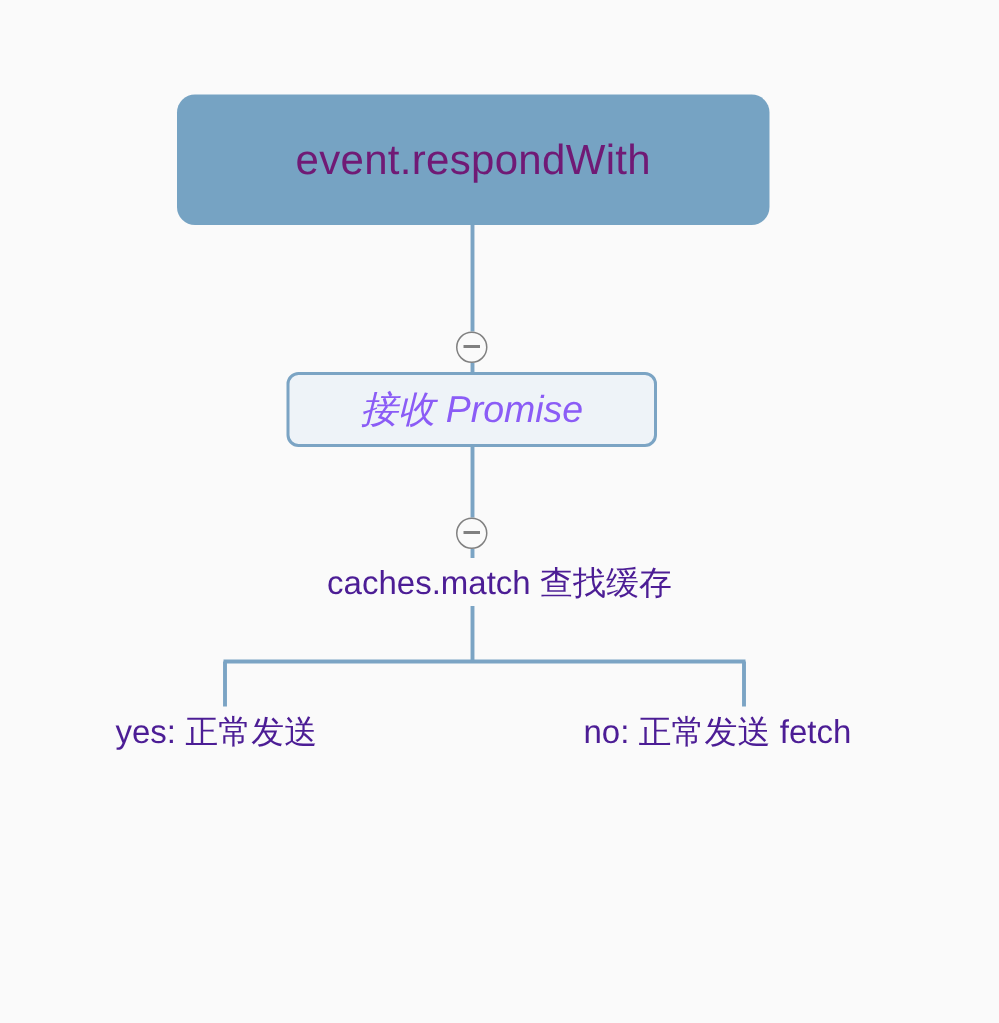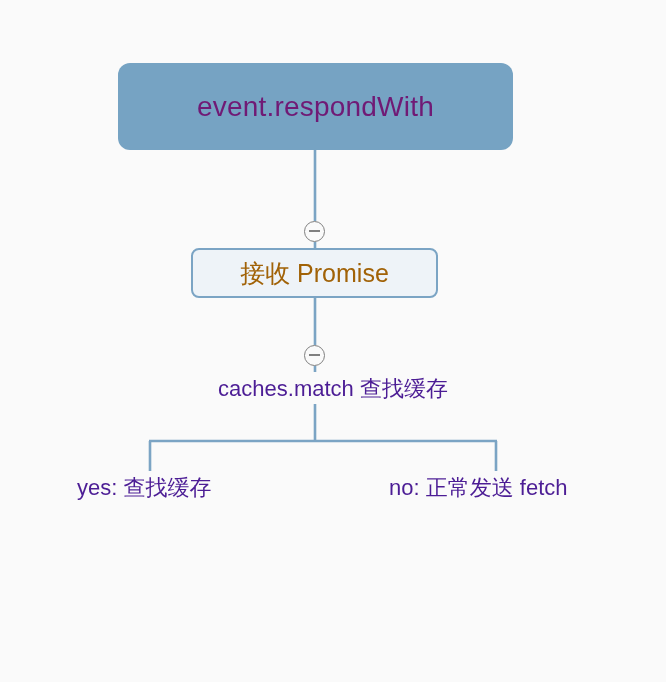--- a/index.html
+++ b/index.html
@@ -55,24 +55,25 @@
     height: 50px;
     border: 2px solid #7ba4c4;
     border-radius: 8px;
     background: #eef3f8;
     display: flex;
     align-items: center;
     justify-content: center;
     box-sizing: border-box;
   }
   .node-boxed .label {
-    color: #a16207;
+    color: #8b5cf6;
     font-size: 25px;
     line-height: 1;
     white-space: nowrap;
+    font-style: italic;
   }
 
   
   .node-text {
     position: absolute;
     color: #4c1d95;
     font-size: 22px;
     line-height: 1;
     white-space: nowrap;
   }
@@ -142,17 +143,17 @@
   <div class="toggle toggle-promise"></div>
 
   <div class="node-boxed">
     <span class="label">接收 Promise</span>
   </div>
 
   <div class="toggle toggle-caches"></div>
 
   <div class="node-text node-branchpoint">caches.match 查找缓存</div>
 
-  <div class="node-text node-leaf-yes">yes: 查找缓存</div>
+  <div class="node-text node-leaf-yes">yes: 正常发送</div>
 
   <div class="node-text node-leaf-no">no: 正常发送 fetch</div>
 
 </div>
 
 </body></html>

